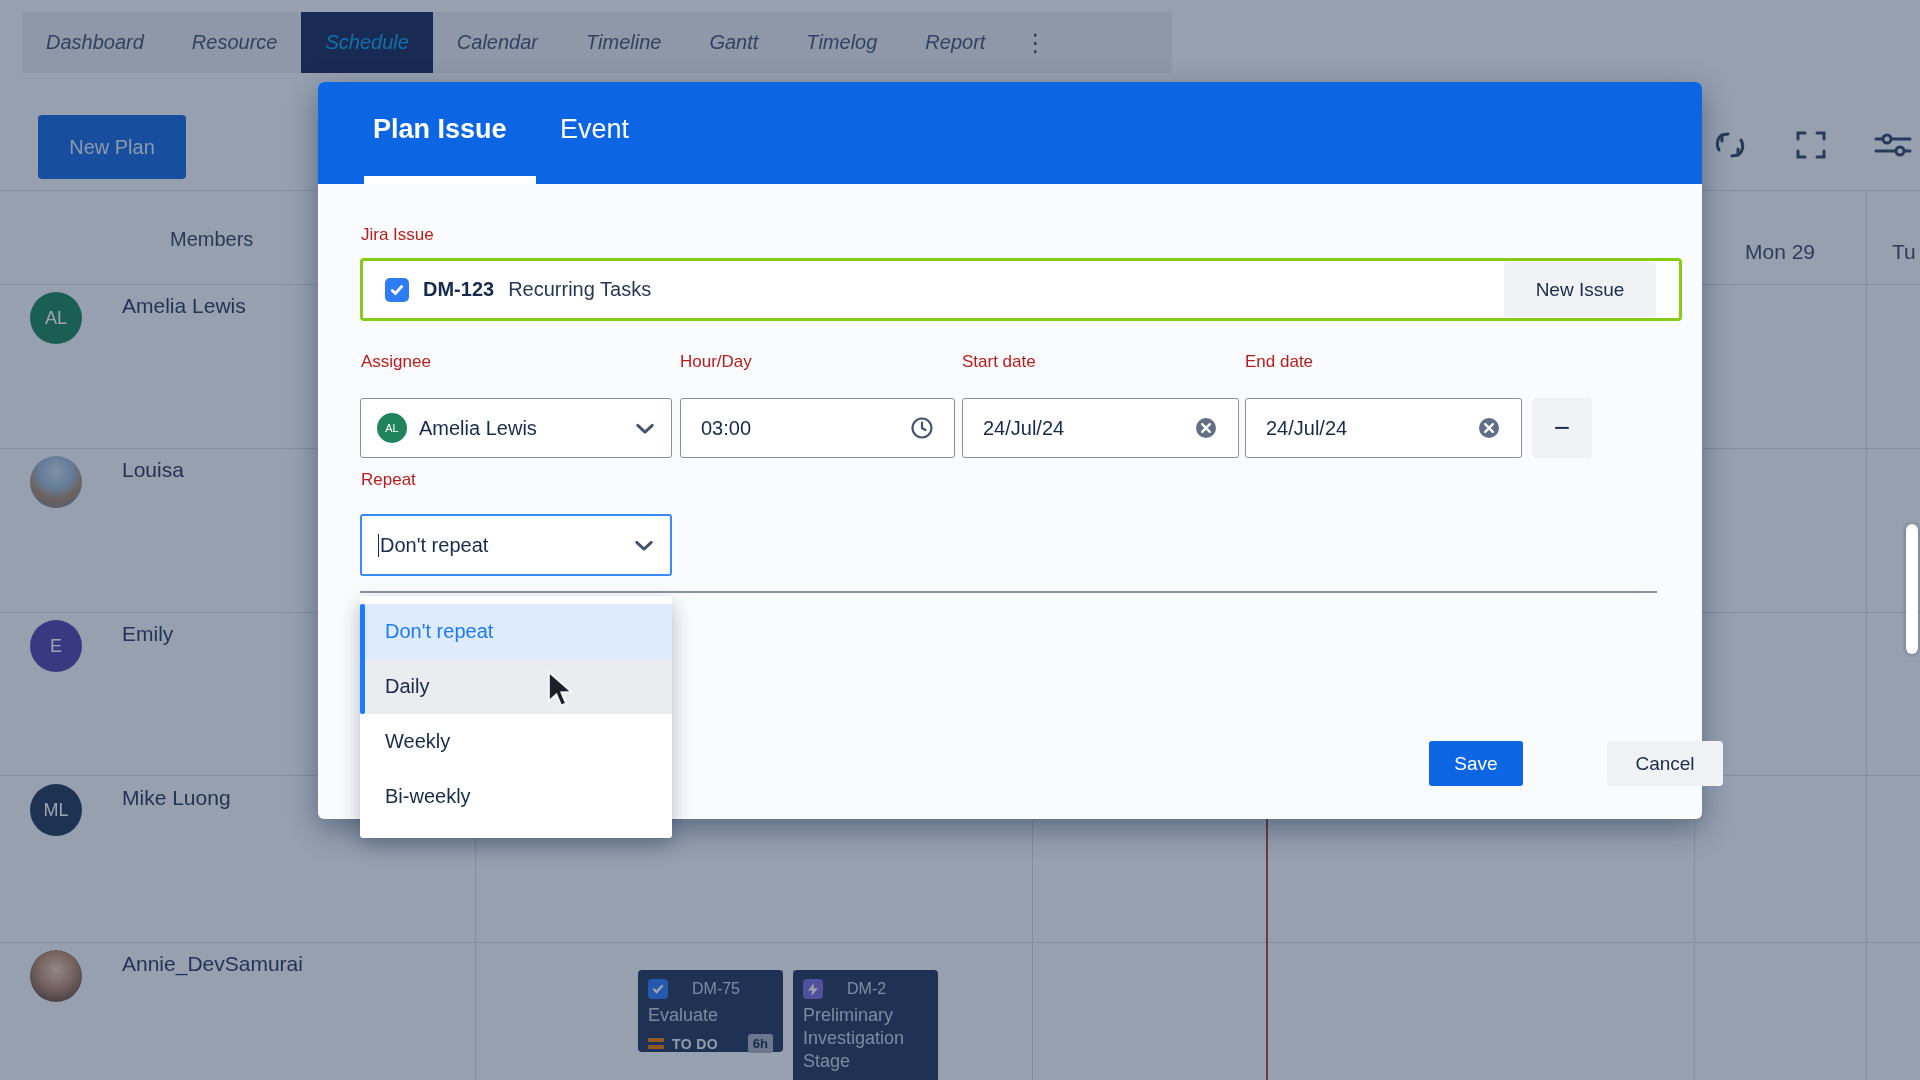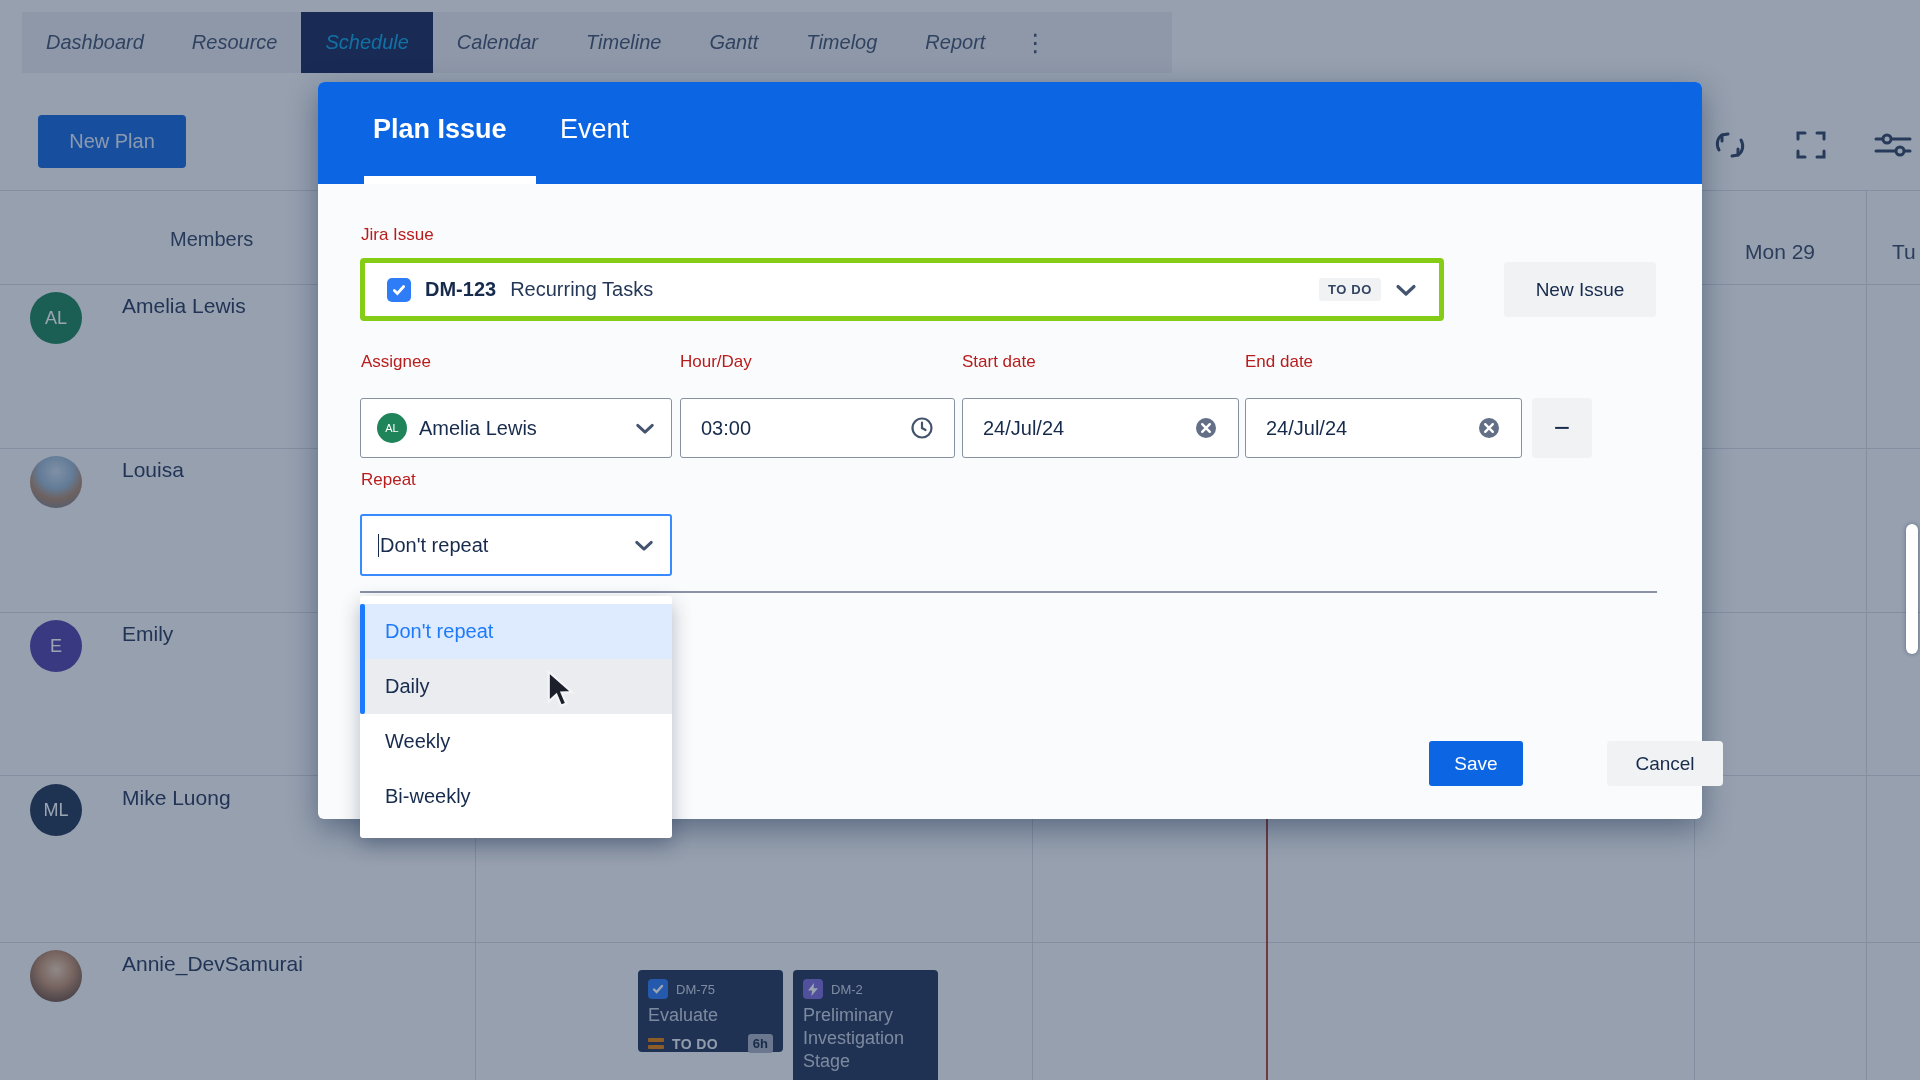--- a/index.html
+++ b/index.html
@@ -10,21 +10,21 @@
   
   .page{ position:absolute; inset:0; }
 
   .navbar{ position:absolute; left:22px; top:12px; width:1150px; height:61px;
            background:#E8EAEF; display:flex; align-items:stretch; }
   .nav-item{ display:flex; align-items:center; padding:0 24px; font-size:20px;
              color:#44546F; white-space:nowrap; cursor:pointer;font-style:italic; }
   .nav-item.active{ background:#1C2B5A; color:#0ea5e9; }
   .nav-more{ display:flex; align-items:center; padding:0 14px; font-size:24px; color:#44546F; }
 
-  .new-plan-btn{ position:absolute; left:38px; top:115px; width:148px; height:53px;
+  .new-plan-btn{ position:absolute; left:38px; top:115px; width:148px; height:64px;
                  background:#1868DB; color:#E3EBF8; font-size:20px; border:none;
                  border-radius:4px; display:flex; align-items:center; justify-content:center; }
 
   .top-icons{ position:absolute; left:1712px; top:124px; width:200px; height:42px;
               display:flex; justify-content:space-between; align-items:center; }
   .top-icons svg{ display:block; }
 
   .hline{ position:absolute; background:#D5D9E0; height:1px; }
   .vline{ position:absolute; background:#D5D9E0; width:1px; }
   .redline{ position:absolute; left:1266px; top:283px; width:2px; height:797px; background:#B04632; }
@@ -35,21 +35,21 @@
                        color:#fff; font-size:18px; display:flex; align-items:center; justify-content:center; }
   .member-row .mname{ position:absolute; left:122px; font-size:21px; color:#2B3A5C; }
   .avatar.photo-1{ background:radial-gradient(circle at 50% 30%, #cfdcea 0%, #9db8d0 38%, #b08a6d 62%, #68809f 100%); }
   .avatar.photo-4{ background:radial-gradient(circle at 50% 38%, #ecd0b4 0%, #c39272 40%, #7a5a49 75%, #4e4550 100%); }
 
   .day-header{ position:absolute; top:240px; font-size:21px; font-weight:500; color:#3B4A67; }
 
   
   .task-card{ position:absolute; width:145px; background:#253858; border-radius:4px;
               padding:9px 10px; color:#D7DEE9; }
-  .tc-row1{ display:flex; align-items:center; gap:8px; font-size:13px; color:#CBD3E0; }
+  .tc-row1{ display:flex; align-items:center; gap:24px; font-size:16px; color:#CBD3E0; }
   .tc-title{ margin-top:5px; font-size:18px; line-height:23px; color:#C9D1DF; }
   .tc-status{ margin-top:7px; display:flex; align-items:center; gap:8px; }
   .tc-status .todo{ font-size:14px; font-weight:bold; color:#EDF0F5; letter-spacing:.4px; }
   .hours-badge{ margin-left:auto; background:#A9B1C0; color:#1C2B4A; font-size:13px;
                 font-weight:bold; border-radius:3px; padding:2px 5px; }
   .type-chip{ width:20px; height:20px; border-radius:4px; display:flex; align-items:center;
               justify-content:center; flex:0 0 auto; }
   .type-chip.task{ background:#2E7CF6; }
   .type-chip.bolt{ background:#7E6BD9; }
   .prio{ width:16px; display:flex; flex-direction:column; gap:3px; }
@@ -67,22 +67,22 @@
   .modal-header{ position:absolute; left:0; top:0; right:0; height:102px; background:#0C66E4;
                  border-radius:6px 6px 0 0; }
   .mtab{ position:absolute; top:0; height:94px; display:flex; align-items:center;
          color:#FFFFFF; font-size:27px; cursor:pointer; }
   .mtab.t0{ left:55px; font-weight:bold; }
   .mtab.t1{ left:242px; font-weight:400; }
   .tab-underline{ position:absolute; left:46px; bottom:0; width:172px; height:8px; background:#FFFFFF; }
 
   .flabel{ position:absolute; font-size:17px; color:#b91c1c; }
 
-  .issue-field{ position:absolute; left:42px; top:176px; width:1084px; height:63px;
-                background:#FFFFFF; border:5px solid #84cc16; border-radius:4px;
+  .issue-field{ position:absolute; left:42px; top:176px; width:1322px; height:63px;
+                background:#FFFFFF; border:3px solid #84cc16; border-radius:4px;
                 display:flex; align-items:center; padding:0 22px; gap:14px; }
   .issue-key{ font-size:20px; font-weight:bold; color:#172B4D; }
   .issue-summary{ font-size:20px; color:#253858; }
   .lozenge{ margin-left:auto; background:#F1F2F4; color:#344563; font-weight:bold;
             font-size:13px; letter-spacing:.6px; border-radius:3px; padding:4px 9px; }
   .gray-btn{ background:#F1F2F4; color:#172B4D; border:none; border-radius:4px;
              display:flex; align-items:center; justify-content:center; }
   .new-issue-btn{ position:absolute; left:1186px; top:180px; width:152px; height:55px; font-size:19px; }
 
   .field{ position:absolute; top:316px; height:60px; background:#fff; border:1px solid #8590A2;

